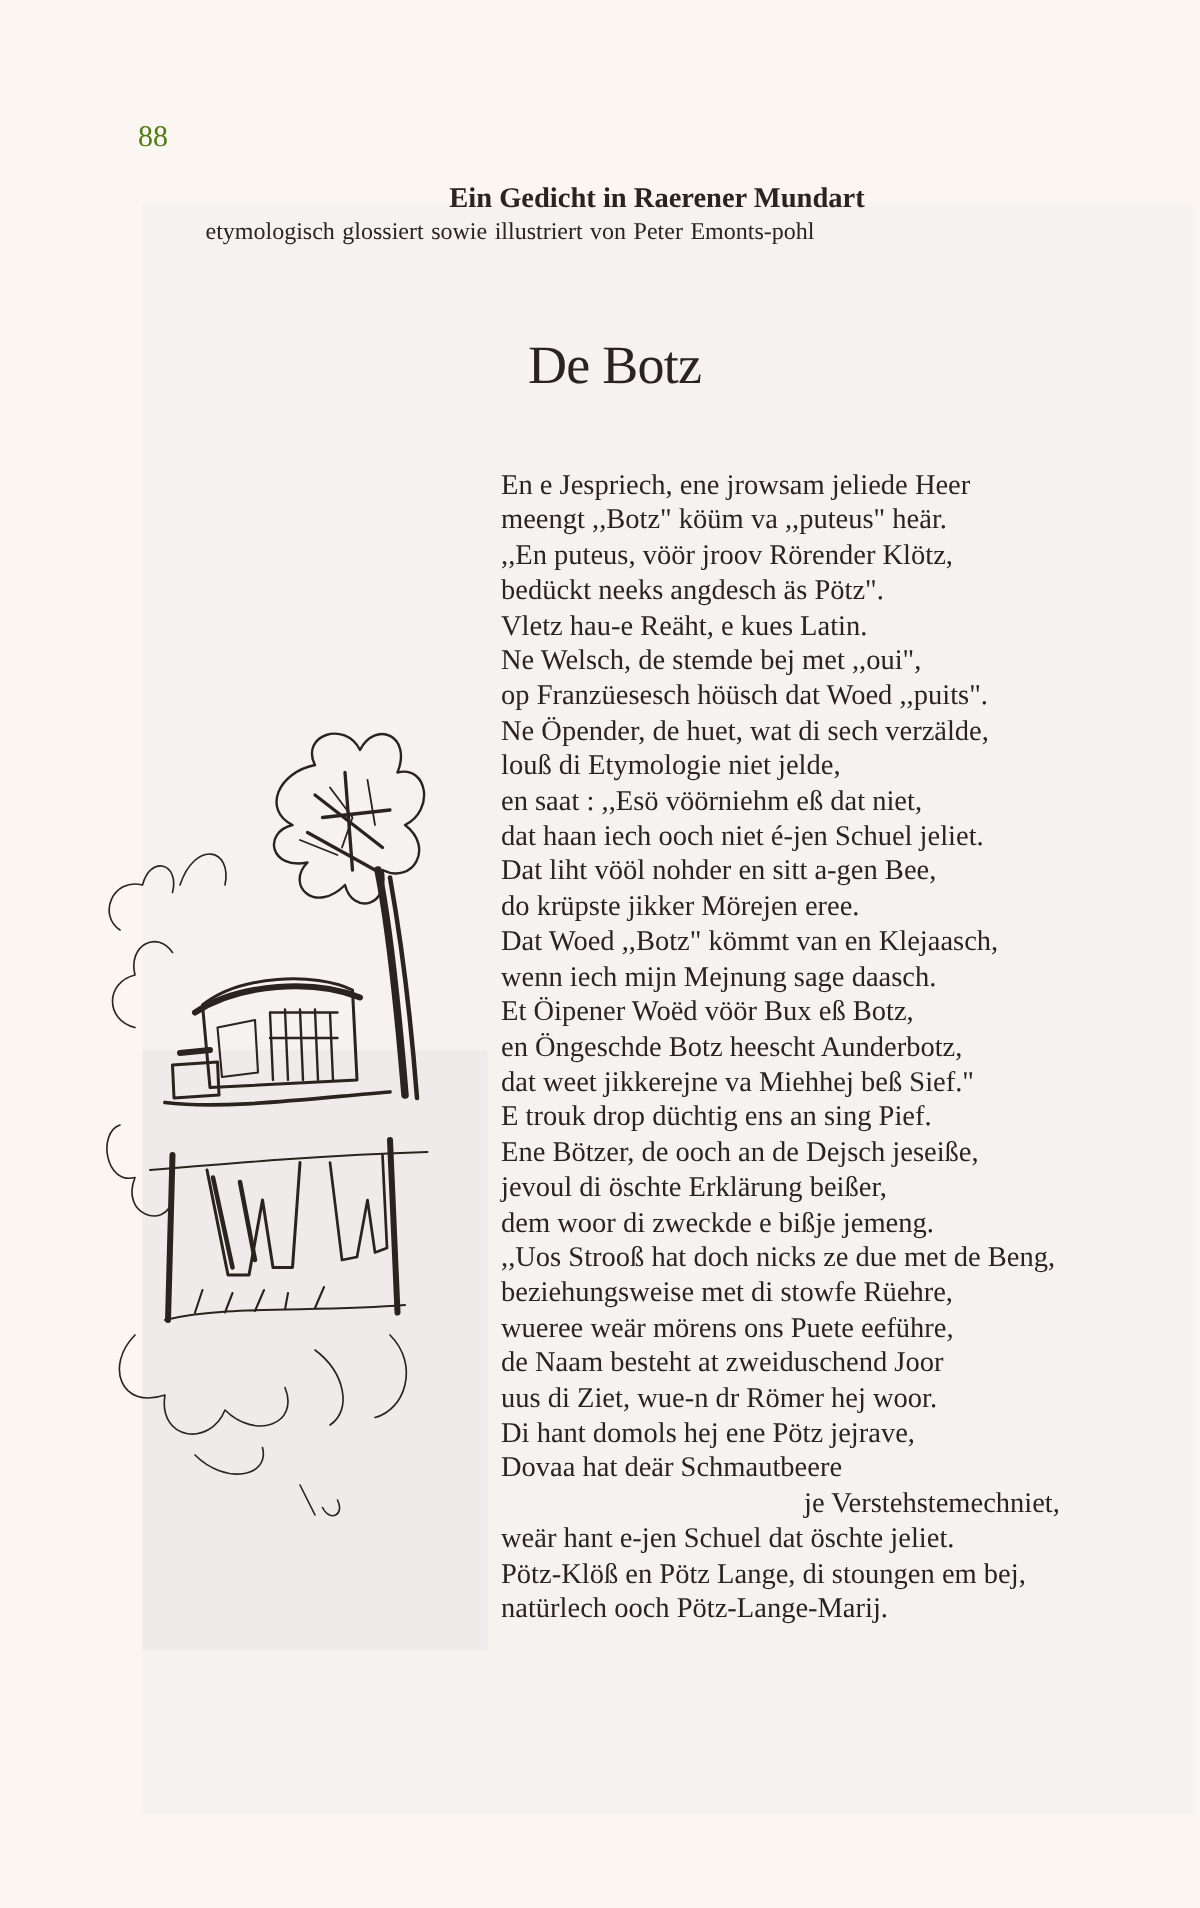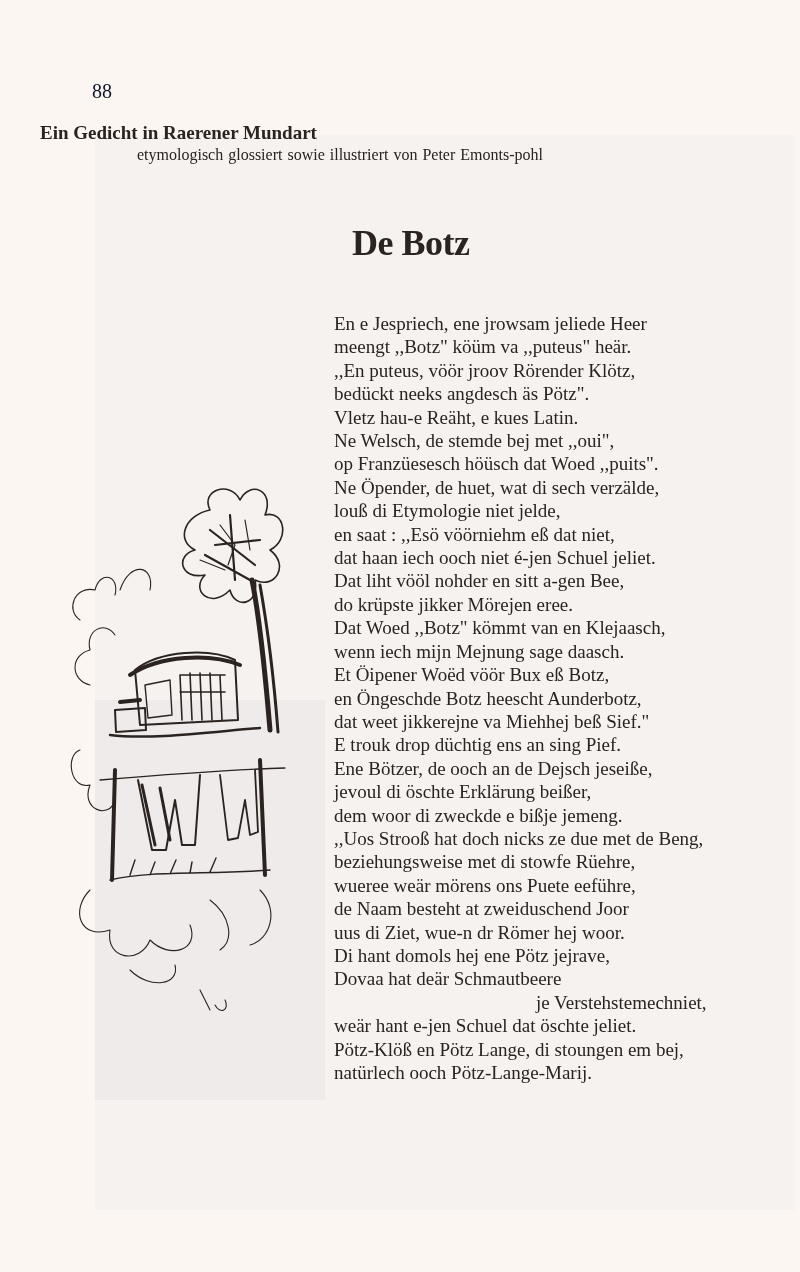--- a/index.html
+++ b/index.html
@@ -13,31 +13,31 @@
   .page { position: absolute; left: 0; top: 0; width: 800px; height: 1272px; }
   .shadow-block {
     position: absolute; left: 95px; top: 135px; width: 700px; height: 1075px;
     background: #f3eeec; opacity: 0.55;
   }
   .shadow-block2 {
     position: absolute; left: 95px; top: 700px; width: 230px; height: 400px;
     background: #ebe6e8; opacity: 0.6;
   }
   .page-number {
-    position: absolute; left: 92px; top: 80px; font-size: 20px; color: #0f172a;
+    position: absolute; left: 92px; top: 80px; font-size: 20px; color: #4d7c0f;
   }
   .subtitle1 {
-    position: absolute; left: 0; width: 800px; text-align: left; top: 122px;
-    font-size: 19px; font-weight: bold; padding-left: 40px; box-sizing: border-box;
+    position: absolute; left: 0; width: 800px; text-align: center; top: 122px;
+    font-size: 19px; font-weight: bold; padding-left: 76px; box-sizing: border-box;
   }
   .subtitle2 {
     position: absolute; left: 137px; top: 146px; font-size: 16px; word-spacing: 1px;
   }
   .title {
-    position: absolute; left: 352px; top: 222px; font-size: 36px; font-weight: bold;
+    position: absolute; left: 352px; top: 222px; font-size: 36px; font-weight: normal;
     letter-spacing: -0.5px;
   }
   .poem {
     position: absolute; left: 334px; top: 312px; width: 460px;
     font-size: 19px; line-height: 23.4px; color: #2a2320;
   }
   .poem .line { white-space: nowrap; }
   .poem .line.indent { padding-left: 202px; }
   .illustration { position: absolute; left: 60px; top: 470px; width: 290px; height: 560px; }
 </style>

